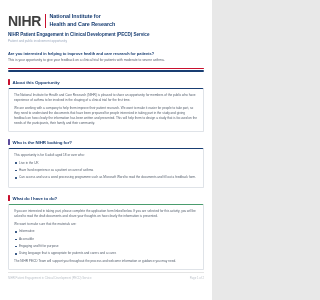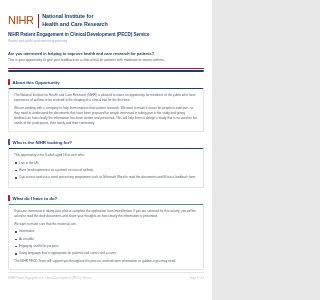--- a/index.html
+++ b/index.html
@@ -14,24 +14,24 @@
     width: 212px; height: 300px;
     background: #ffffff;
     padding: 0 8px;
   }
 
   
   .header { padding-top: 13px; display: flex; align-items: flex-start; }
   .logo-wrap { display: flex; align-items: center; }
   .logo-nihr {
     font-family: "Liberation Sans", sans-serif;
-    font-weight: normal;
-    font-size: 11px;
+    font-weight: bold;
+    font-size: 14px;
     letter-spacing: -0.3px;
-    color: #c2410c;
+    color: #404040;
     line-height: 1;
   }
   .logo-rule {
     width: 1px; height: 14px;
     background: #c8102e;
     margin: 0 3.5px 0 4px;
   }
   .logo-words {
     color: #193e72;
     font-size: 5.4px;

